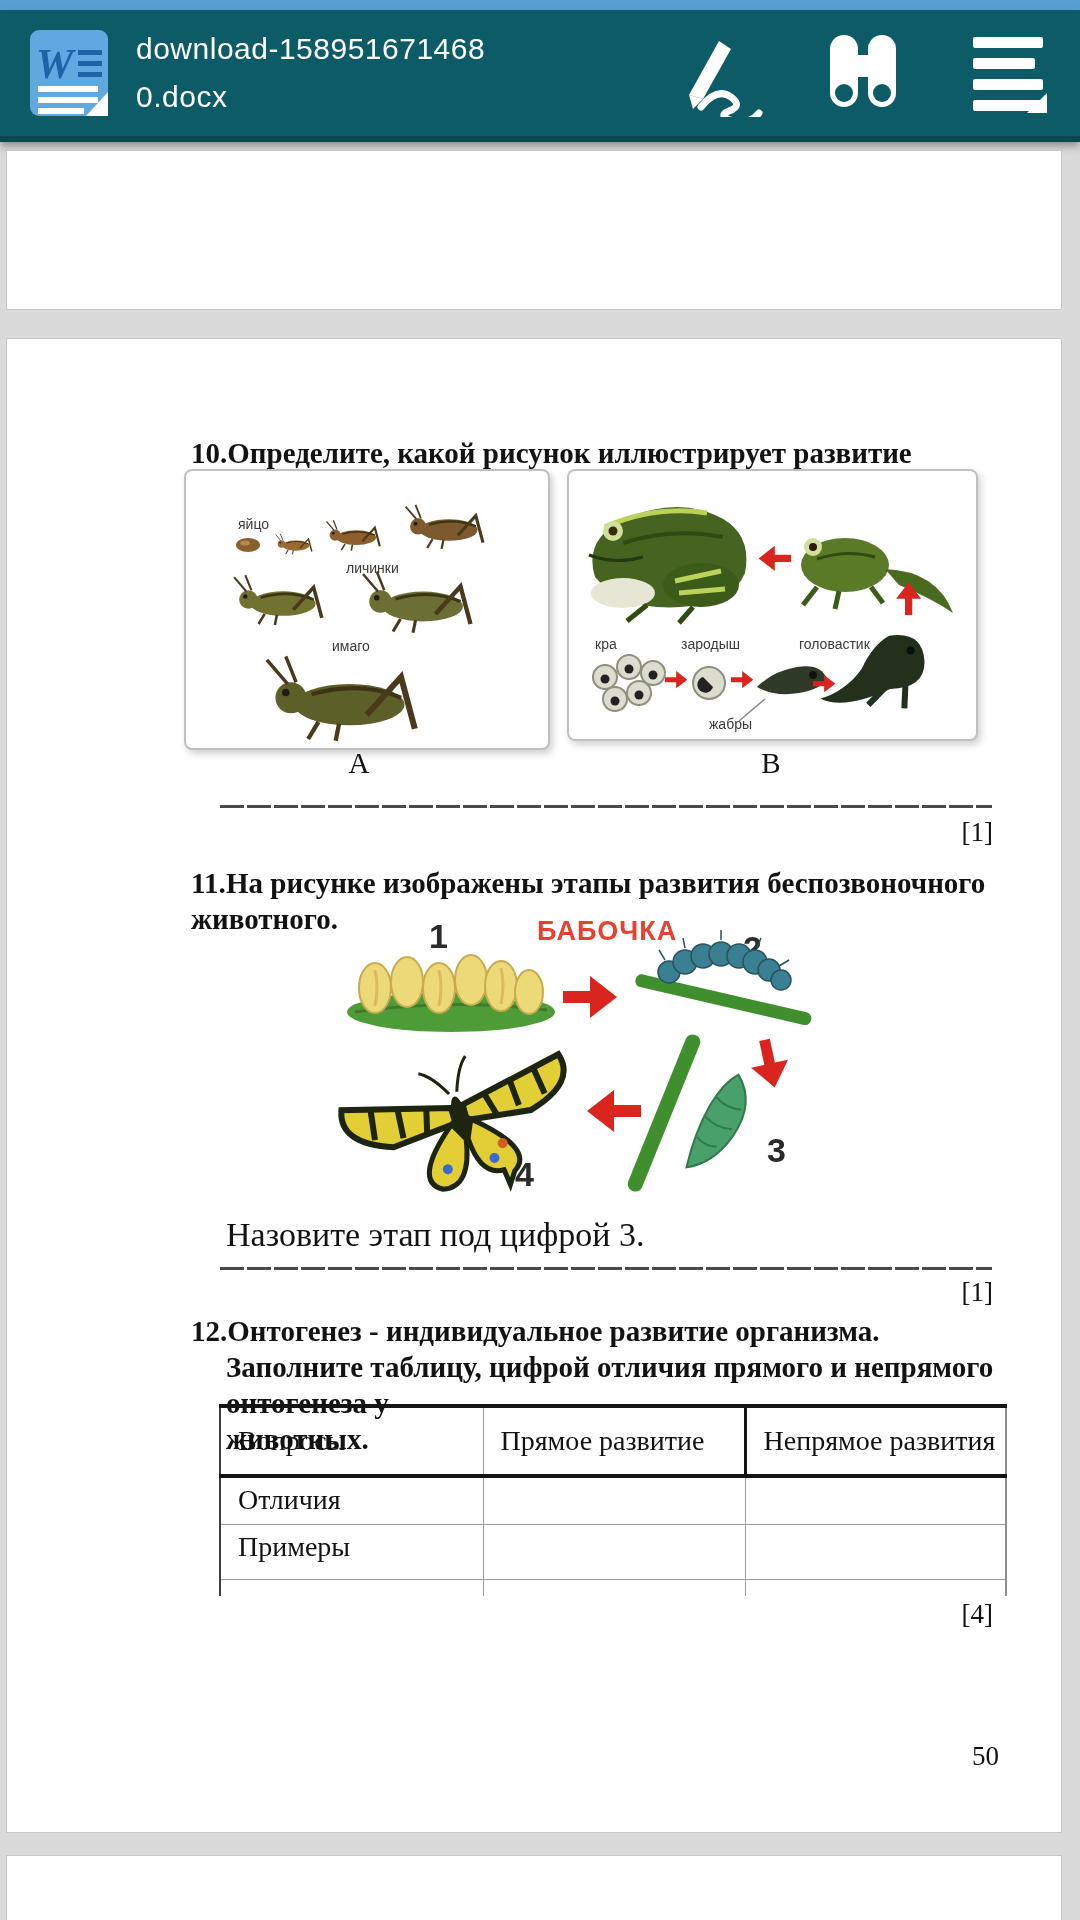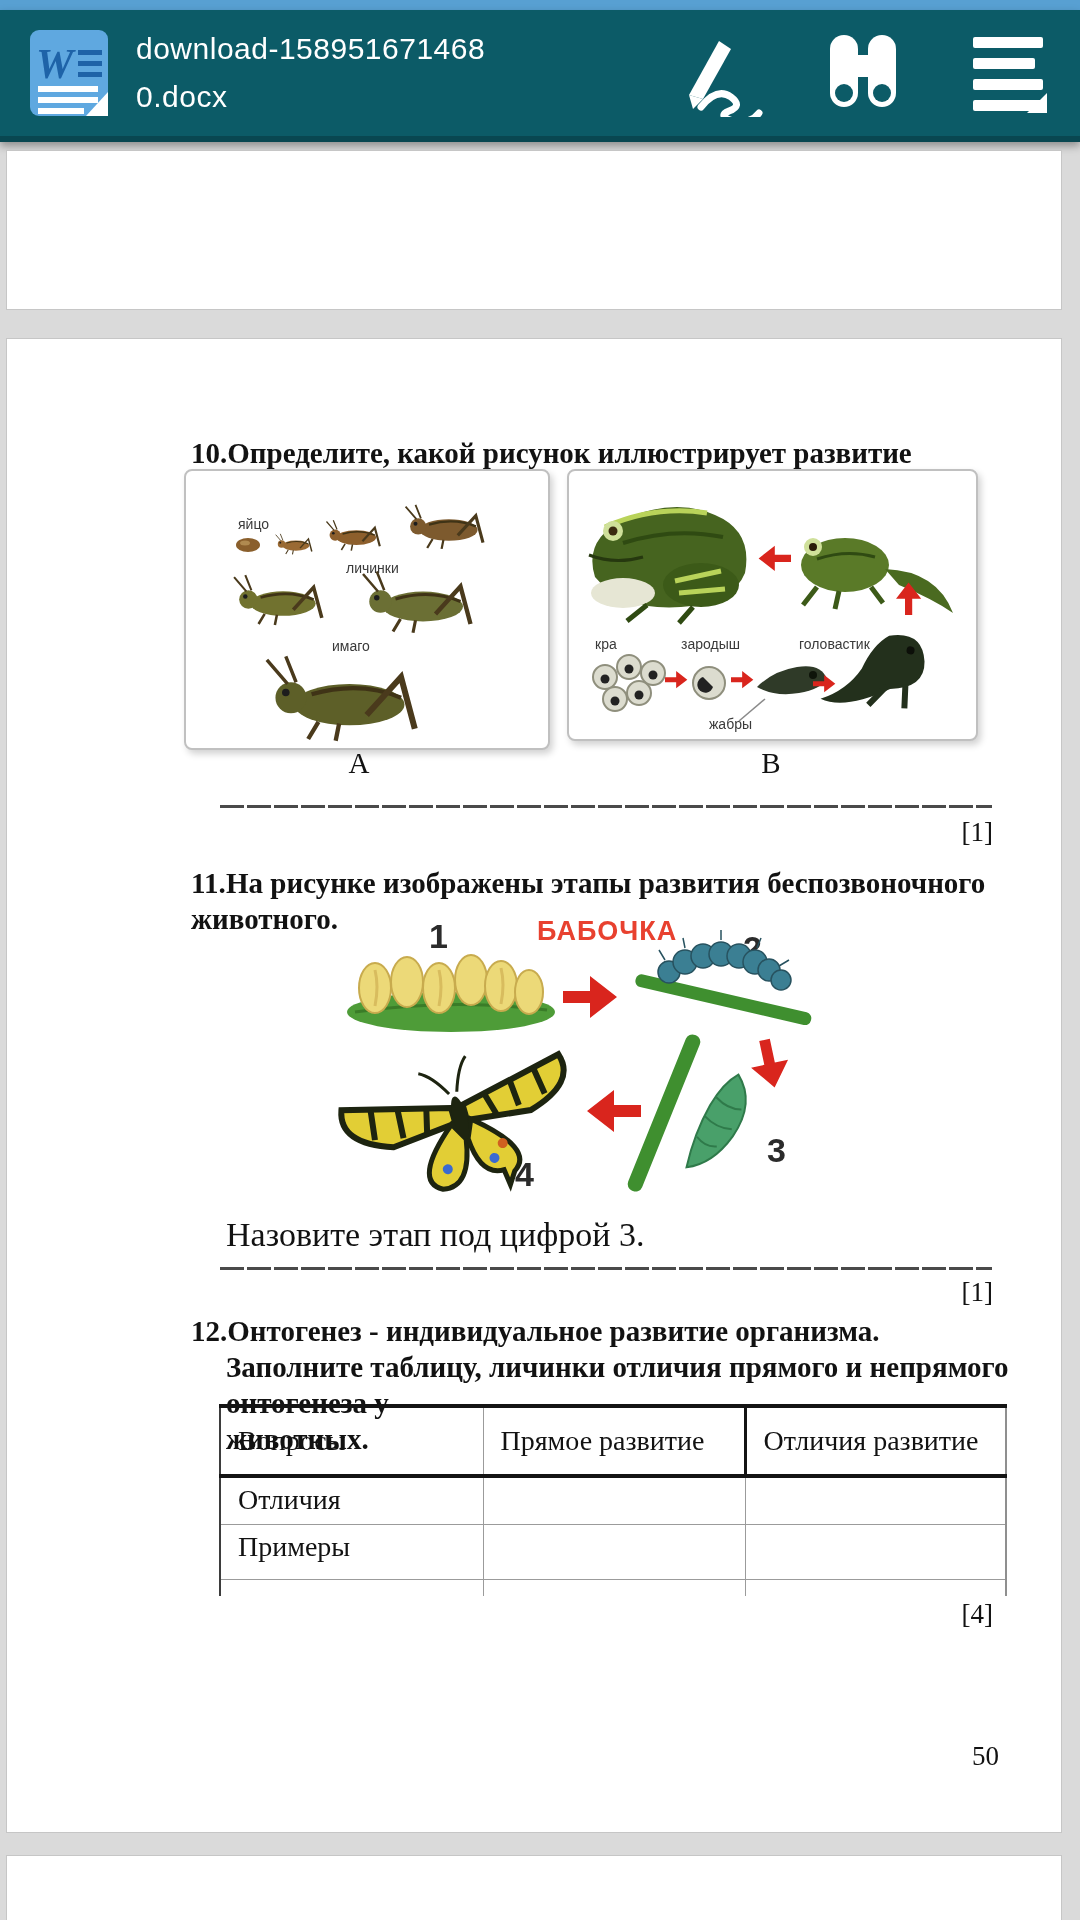--- a/index.html
+++ b/index.html
@@ -288,35 +288,35 @@
       </g>
     </svg>
   </div>
 
   <div class="ser prompt" style="top:877px;">Назовите этап под цифрой 3.</div>
   <div class="ansline" style="top:928px;"></div>
   <div class="ser mark" style="top:938px;">[1]</div>
 
   <div class="ser qline" style="top:974px;">
     <div><span class="qnum">12.</span><span>Онтогенез - индивидуальное развитие организма.</span></div>
-    <div style="padding-left:35px;">Заполните таблицу, личинки отличия прямого и непрямого онтогенеза у</div>
+    <div style="padding-left:35px;">Заполните таблицу, цифрой отличия прямого и непрямого онтогенеза у</div>
     <div style="padding-left:35px;">животных.</div>
   </div>
 
   <table class="qt">
     <colgroup>
         <col style="width:263px">
         <col style="width:262px">
         <col style="width:261px">
       </colgroup>
     <tbody>
         <tr>
       <th class="c1">Вопросы</th>
       <th class="c2">Прямое развитие</th>
-      <th class="c3">Отличия развитие</th>
+      <th class="c3">Непрямое развития</th>
     </tr>
     <tr class="r1">
       <td class="c1">Отличия</td>
       <td></td>
       <td class="c3"></td>
     </tr>
     <tr class="r2">
       <td class="c1">Примеры</td>
       <td></td>
       <td class="c3"></td>

